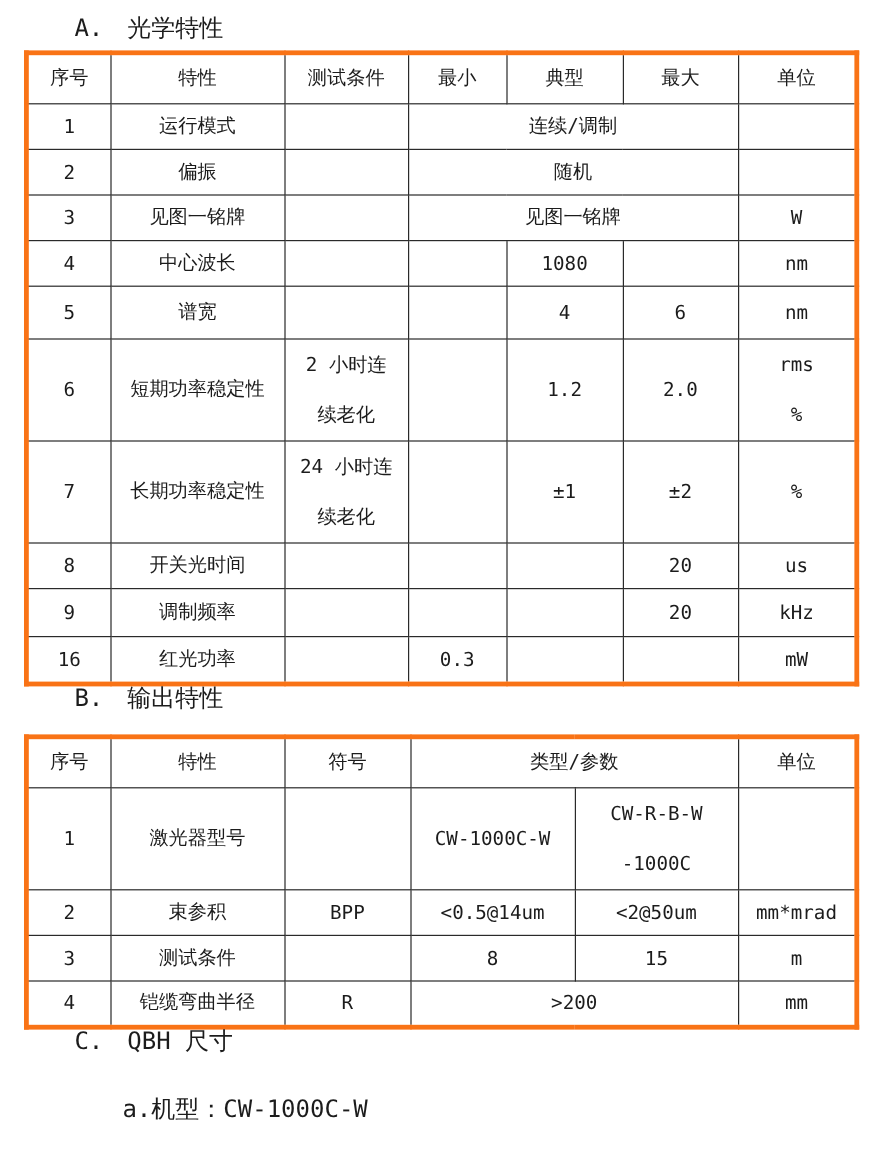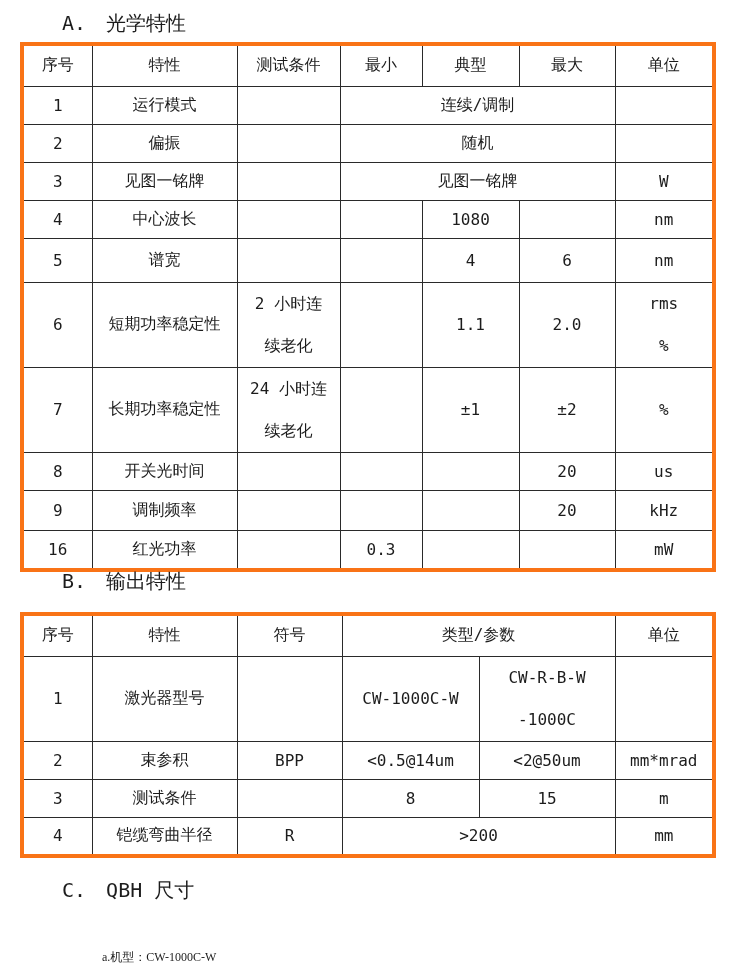--- a/index.html
+++ b/index.html
@@ -23,21 +23,21 @@
     line-height: 19px;
     margin-left: 42px;
     white-space: nowrap;
   }
   .h-label {
     display: inline-block;
     margin-right: 20px;
   }
   .heading-a { margin-bottom: 9px; }
   .heading-b { margin-top: 0; }
-  .heading-c { margin-top: 23px; }
+  .heading-c { }
   .spec-table {
     border-collapse: collapse;
     table-layout: fixed;
     width: 692px;
     border: 4px solid #f97316;
   }
   .table-a { margin-top: 0; }
   .table-b { margin-top: 21px; }
   .spec-table th, .spec-table td {
     border: 1px solid #2a2a2a;
@@ -58,27 +58,26 @@
   #tbody-a tr:nth-child(6) { height: 44px; }
   #tbody-a tr:nth-child(7) { height: 83px; }
   #tbody-a tr:nth-child(8) { height: 76px; }
   #tbody-a tr:nth-child(10), #tbody-a tr:nth-child(11) { height: 40px; }
   
   #tbody-b tr { height: 38px; }
   #tbody-b tr:nth-child(1) { height: 42px; }
   #tbody-b tr:nth-child(2) { height: 78px; }
   #tbody-b tr:nth-child(5) { height: 39px; }
   .note-line {
-    font-size: 12px;
+    font-size: 20px;
     height: 19px;
     line-height: 19px;
-    margin-top: 48px;
+    margin-top: 38px;
     margin-left: 82px;
     white-space: nowrap;
-    font-family: Liberation Serif, serif;
   }
 </style>
 </head>
 <body>
 
 <div class="doc">
 
   <div class="heading heading-a">
     <span class="h-label">A.</span><span class="h-title">光学特性</span>
   </div>
@@ -141,21 +140,21 @@
           <td>4</td>
           <td>6</td>
           <td>nm</td>
         </tr>
         <tr>
           <td>6</td>
           <td>短期功率稳定性</td>
           <td class="ml">2 小时连
 续老化</td>
           <td></td>
-          <td>1.1</td>
+          <td>1.2</td>
           <td>2.0</td>
           <td class="ml">rms
 %</td>
         </tr>
         <tr>
           <td>7</td>
           <td>长期功率稳定性</td>
           <td class="ml">24 小时连
 续老化</td>
           <td></td>

